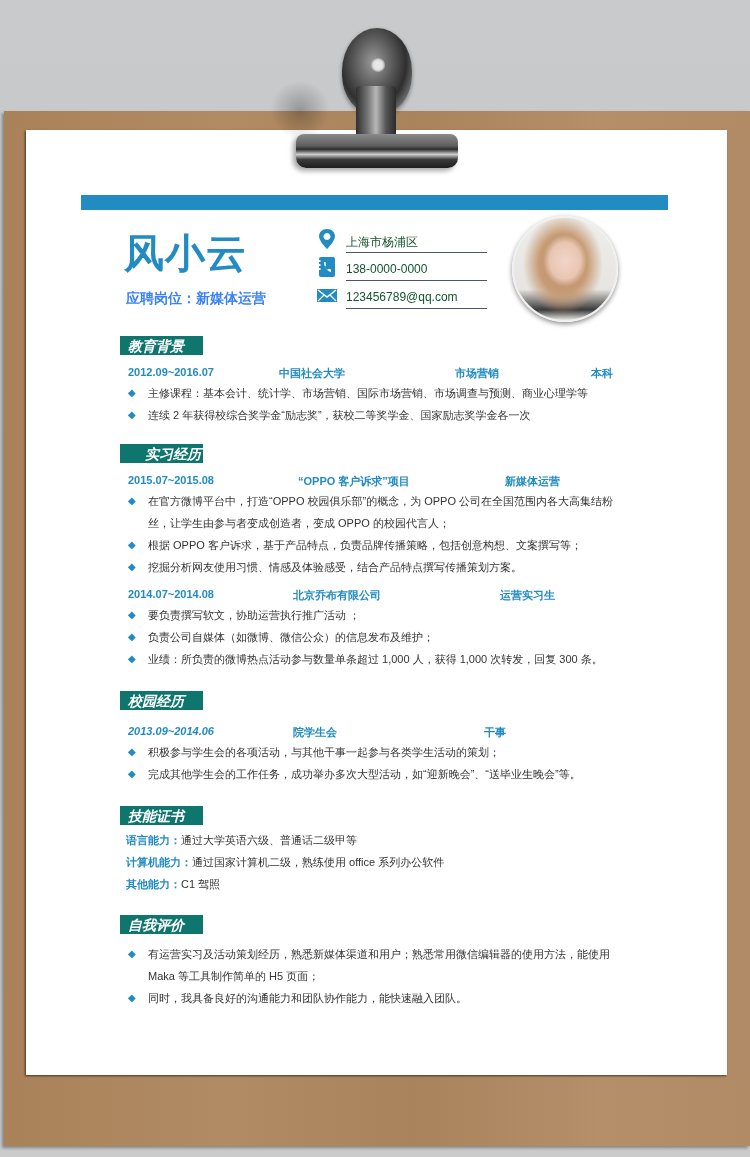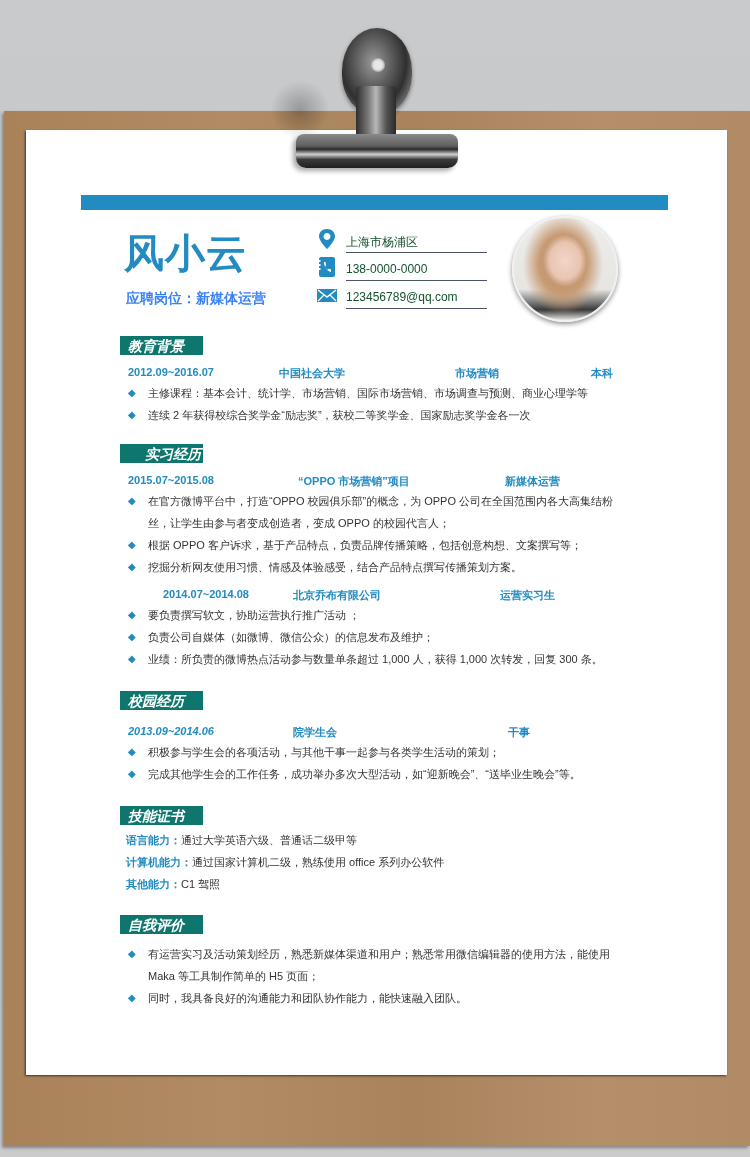--- a/index.html
+++ b/index.html
@@ -140,59 +140,59 @@
   <span class="txt">主修课程：基本会计、统计学、市场营销、国际市场营销、市场调查与预测、商业心理学等</span>
 </div>
 <div class="bullet" style="top:404px;">
   <span class="dia">◆</span>
   <span class="txt">连续 2 年获得校综合奖学金“励志奖”，获校二等奖学金、国家励志奖学金各一次</span>
 </div>
 
 <div class="sec-head" style="top:444px;padding-left:25px;">实习经历</div>
 <div class="row-head" style="top:474px;">
   <span style="left:0;">2015.07~2015.08</span>
-  <span style="left:170px;">“OPPO 市场营销”项目</span>
+  <span style="left:170px;">“OPPO 客户诉求”项目</span>
   <span style="left:377px;">新媒体运营</span>
 </div>
 <div class="bullet" style="top:490px;">
   <span class="dia">◆</span>
   <span class="txt">在官方微博平台中，打造“OPPO 校园俱乐部”的概念，为 OPPO 公司在全国范围内各大高集结粉丝，让学生由参与者变成创造者，变成 OPPO 的校园代言人；</span>
 </div>
 <div class="bullet" style="top:534px;">
   <span class="dia">◆</span>
   <span class="txt">根据 OPPO 客户诉求，基于产品特点，负责品牌传播策略，包括创意构想、文案撰写等；</span>
 </div>
 <div class="bullet" style="top:556px;">
   <span class="dia">◆</span>
   <span class="txt">挖掘分析网友使用习惯、情感及体验感受，结合产品特点撰写传播策划方案。</span>
 </div>
 
 <div class="row-head" style="top:588px;">
-  <span style="left:0;margin-left:35px;">2014.07~2014.08</span>
+  <span style="left:0;">2014.07~2014.08</span>
   <span style="left:165px;">北京乔布有限公司</span>
   <span style="left:372px;">运营实习生</span>
 </div>
 <div class="bullet" style="top:604px;">
   <span class="dia">◆</span>
   <span class="txt">要负责撰写软文，协助运营执行推广活动 ；</span>
 </div>
 <div class="bullet" style="top:626px;">
   <span class="dia">◆</span>
   <span class="txt">负责公司自媒体（如微博、微信公众）的信息发布及维护；</span>
 </div>
 <div class="bullet" style="top:648px;">
   <span class="dia">◆</span>
   <span class="txt">业绩：所负责的微博热点活动参与数量单条超过 1,000 人，获得 1,000 次转发，回复 300 条。</span>
 </div>
 
 <div class="sec-head" style="top:691px;">校园经历</div>
 <div class="row-head" style="top:725px;">
   <span style="left:0;font-style:italic;">2013.09~2014.06</span>
   <span style="left:165px;text-align:center;">院学生会</span>
-  <span style="left:380px;text-align:right;">干事</span>
+  <span style="left:356px;text-align:right;">干事</span>
 </div>
 <div class="bullet" style="top:741px;">
   <span class="dia">◆</span>
   <span class="txt">积极参与学生会的各项活动，与其他干事一起参与各类学生活动的策划；</span>
 </div>
 <div class="bullet" style="top:763px;">
   <span class="dia">◆</span>
   <span class="txt">完成其他学生会的工作任务，成功举办多次大型活动，如“迎新晚会”、“送毕业生晚会”等。</span>
 </div>
 

